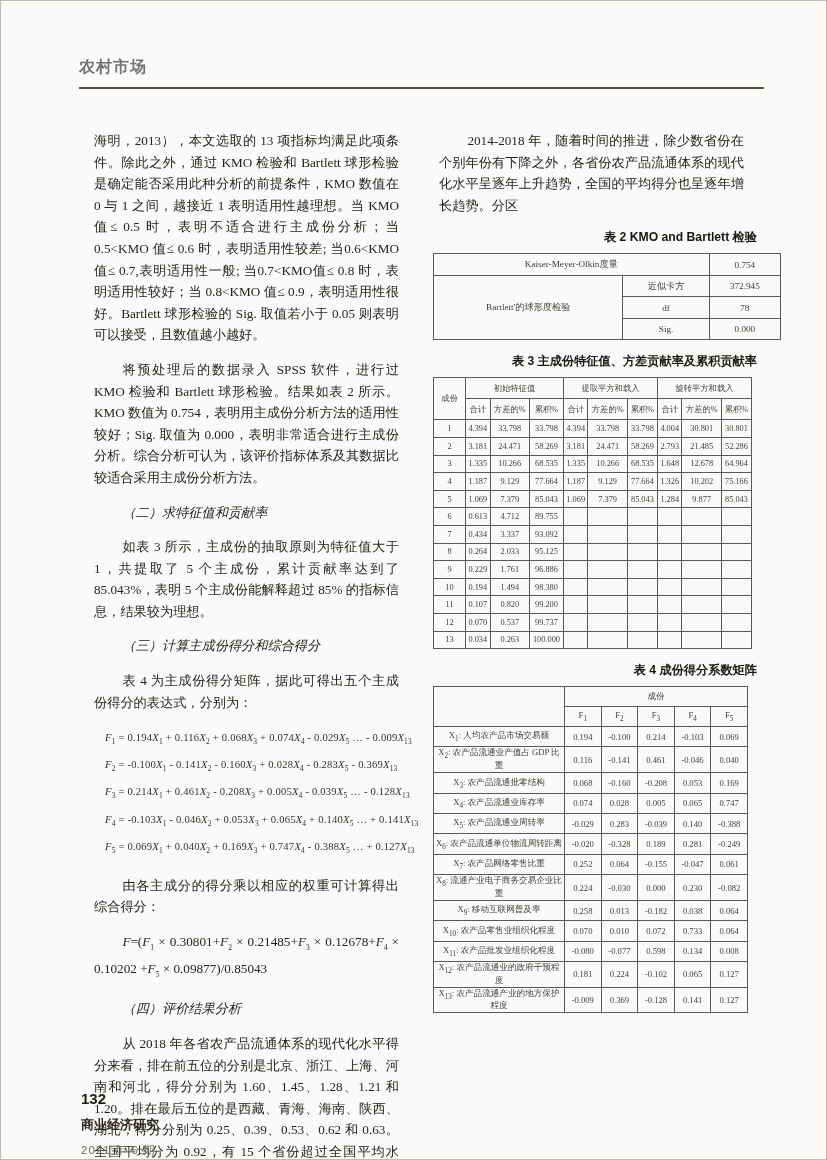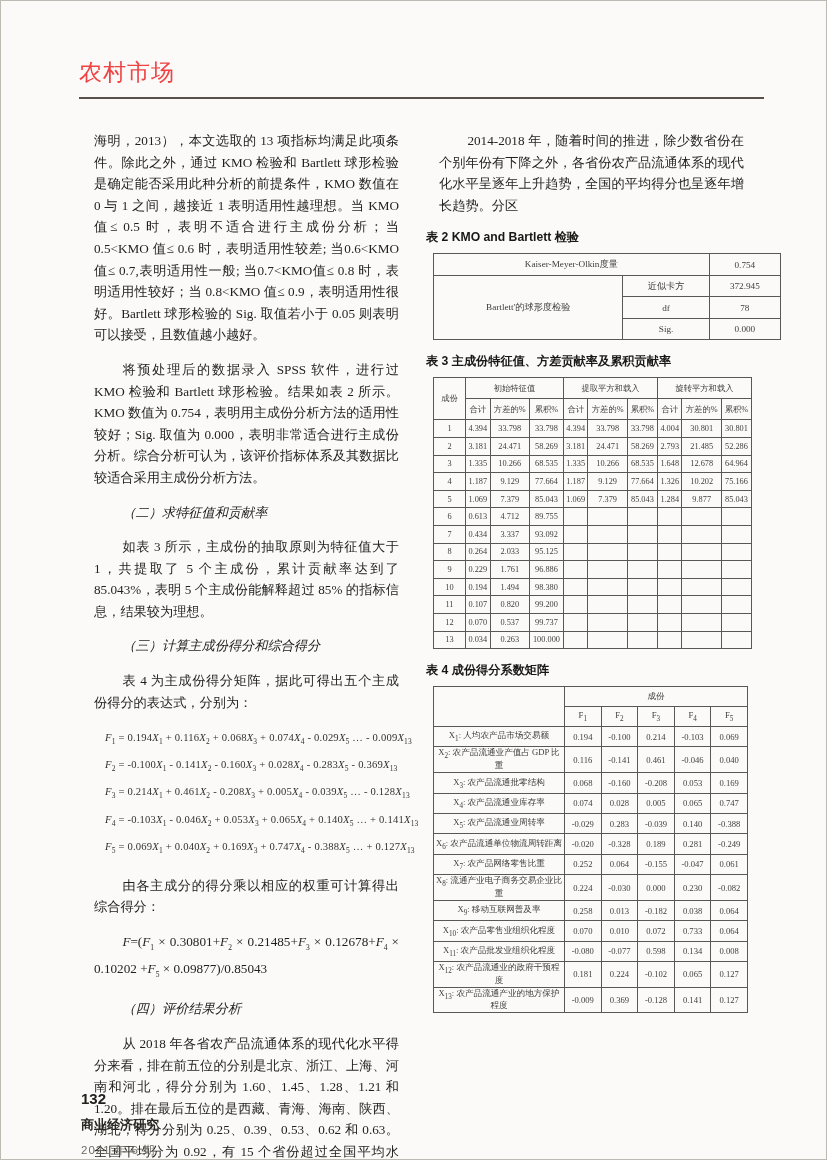--- a/index.html
+++ b/index.html
@@ -4,36 +4,36 @@
 <style>
   html,body{margin:0;padding:0;background:#dedbd6;}
   .page{
     position:relative;width:827px;height:1160px;background:#fbfaf8;
     border:1px solid #bdbab4;box-sizing:border-box;overflow:hidden;
     font-family:"Liberation Serif","DejaVu Serif",serif;color:#1d1b18;
     margin:0 auto;
   }
   
   .header{position:absolute;left:78px;right:62px;top:56px;border-bottom:2.5px solid #57514a;padding-bottom:9px;}
-  .header .section-title{font-family:"Liberation Sans","DejaVu Sans",sans-serif;font-weight:normal;font-size:23px;color:#ef4444;letter-spacing:1px;}
+  .header .section-title{font-family:"Liberation Sans","DejaVu Sans",sans-serif;font-weight:bold;font-size:16px;color:#737373;letter-spacing:1px;}
   
   .col{position:absolute;top:116px;width:331px;}
   .col-left{left:80px;}
   .col-right{left:425px;}
   p{margin:13px;font-size:13.2px;line-height:21.6px;text-align:justify;color:#211f1c;}
   .indent{text-indent:2.15em;}
   .subhead{font-style:italic;text-indent:2.15em;font-size:13.2px;line-height:21.6px;color:#1d1b18;}
   
   .formula-block{margin:1px 0 13px 24px;}
   .formula{font-size:10.6px;line-height:23px;color:#33312e;white-space:nowrap;letter-spacing:.2px;}
   .formula i{font-style:italic;}
   .formula sub, .score-formula sub{font-size:7.5px;}
   .score-formula{font-size:13.2px;line-height:21.6px;text-indent:2.15em;text-align:justify;}
   
-  .table-title{font-family:"Liberation Sans","DejaVu Sans",sans-serif;font-weight:bold;font-size:12.2px;text-align:left;color:#181714;margin:13px 0 7px 0;}
+  .table-title{font-family:"Liberation Sans","DejaVu Sans",sans-serif;font-weight:bold;font-size:12.2px;text-align:right;color:#181714;margin:13px 0 7px 0;}
   table{border-collapse:collapse;color:#3f3d3a;font-family:"Liberation Serif","DejaVu Serif",serif;}
   td,th{border:1px solid #5a5855;text-align:center;font-weight:normal;padding:0 1px;}
   .table2{width:348px;font-size:9.2px;margin-left:7px;}
   .table2 td{height:20.5px;}
   .table3{width:319px;font-size:8.3px;margin-left:7px;}
   .table3 th{height:20px;}
   .table3 td{height:16.6px;}
   .table3 .t3-comp{width:29px;}
   .table4{width:315px;font-size:8.6px;margin-left:7px;}
   .table4 th{height:19px;}

